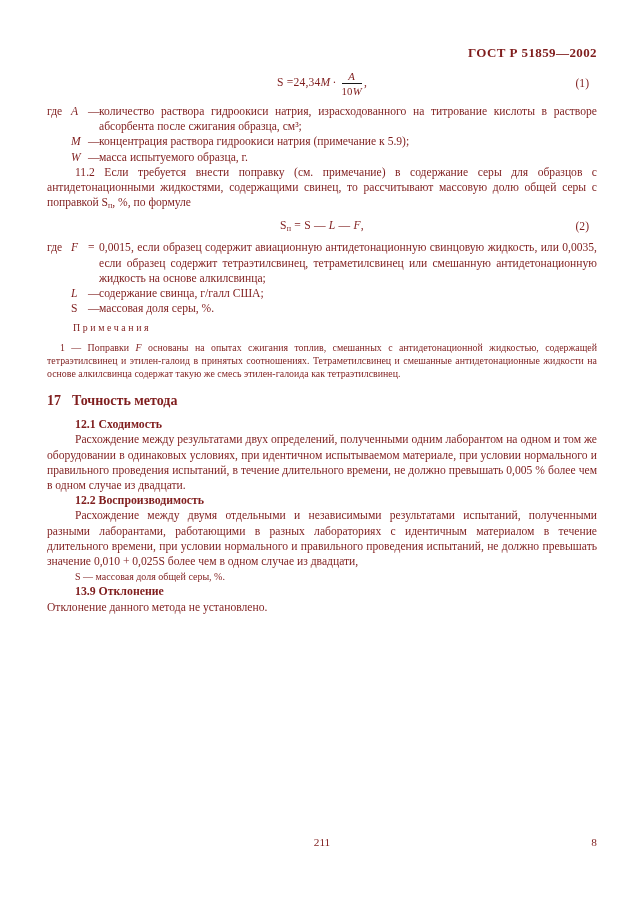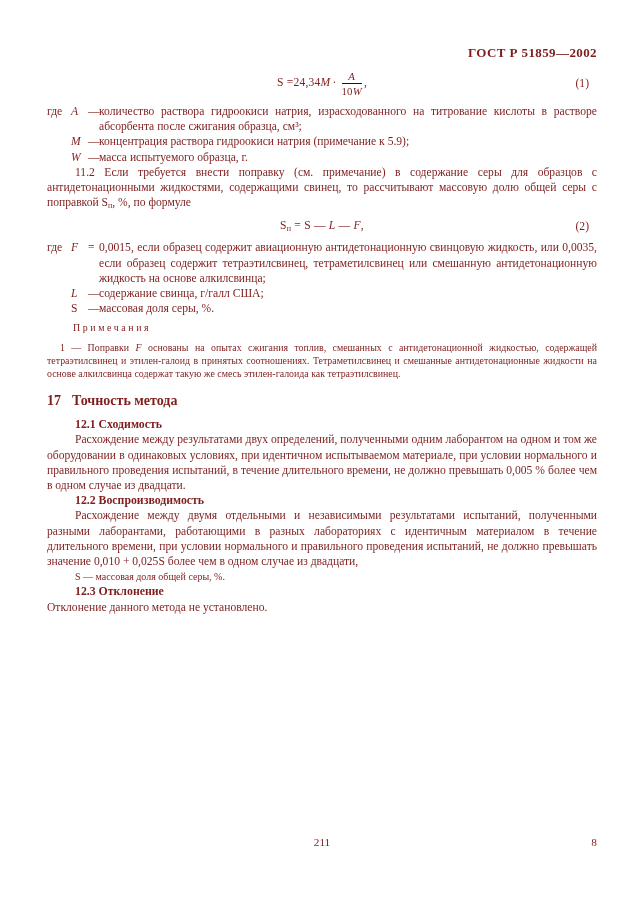--- a/index.html
+++ b/index.html
@@ -148,20 +148,20 @@
 
     <h2 class="h-sec" style="margin-top:12px;"><span class="num">17</span><span>Точность метода</span></h2>
 
     <div class="h-sub gap">12.1 Сходимость</div>
     <p class="body indent">Расхождение между результатами двух определений, полученными одним лаборантом на одном и том же оборудовании в одинаковых условиях, при идентичном испытываемом материале, при условии нормального и правильного проведения испытаний, в течение длительного времени, не должно превышать 0,005 % более чем в одном случае из двадцати.</p>
 
     <div class="h-sub">12.2 Воспроизводимость</div>
     <p class="body indent">Расхождение между двумя отдельными и независимыми результатами испытаний, полученными разными лаборантами, работающими в разных лабораториях с идентичным материалом в течение длительного времени, при условии нормального и правильного проведения испытаний, не должно превышать значение 0,010 + 0,025S более чем в одном случае из двадцати,</p>
     <div class="s-line">S — массовая доля общей серы, %.</div>
 
-    <div class="h-sub">12.3 Отклонение</div>
+    <div class="h-sub">13.9 Отклонение</div>
     <p class="body">Отклонение данного метода не установлено.</p>
 
   </div>
 
   <div class="footer-center">211</div>
   <div class="footer-right">8</div>
 </div>
 
 </body></html>

